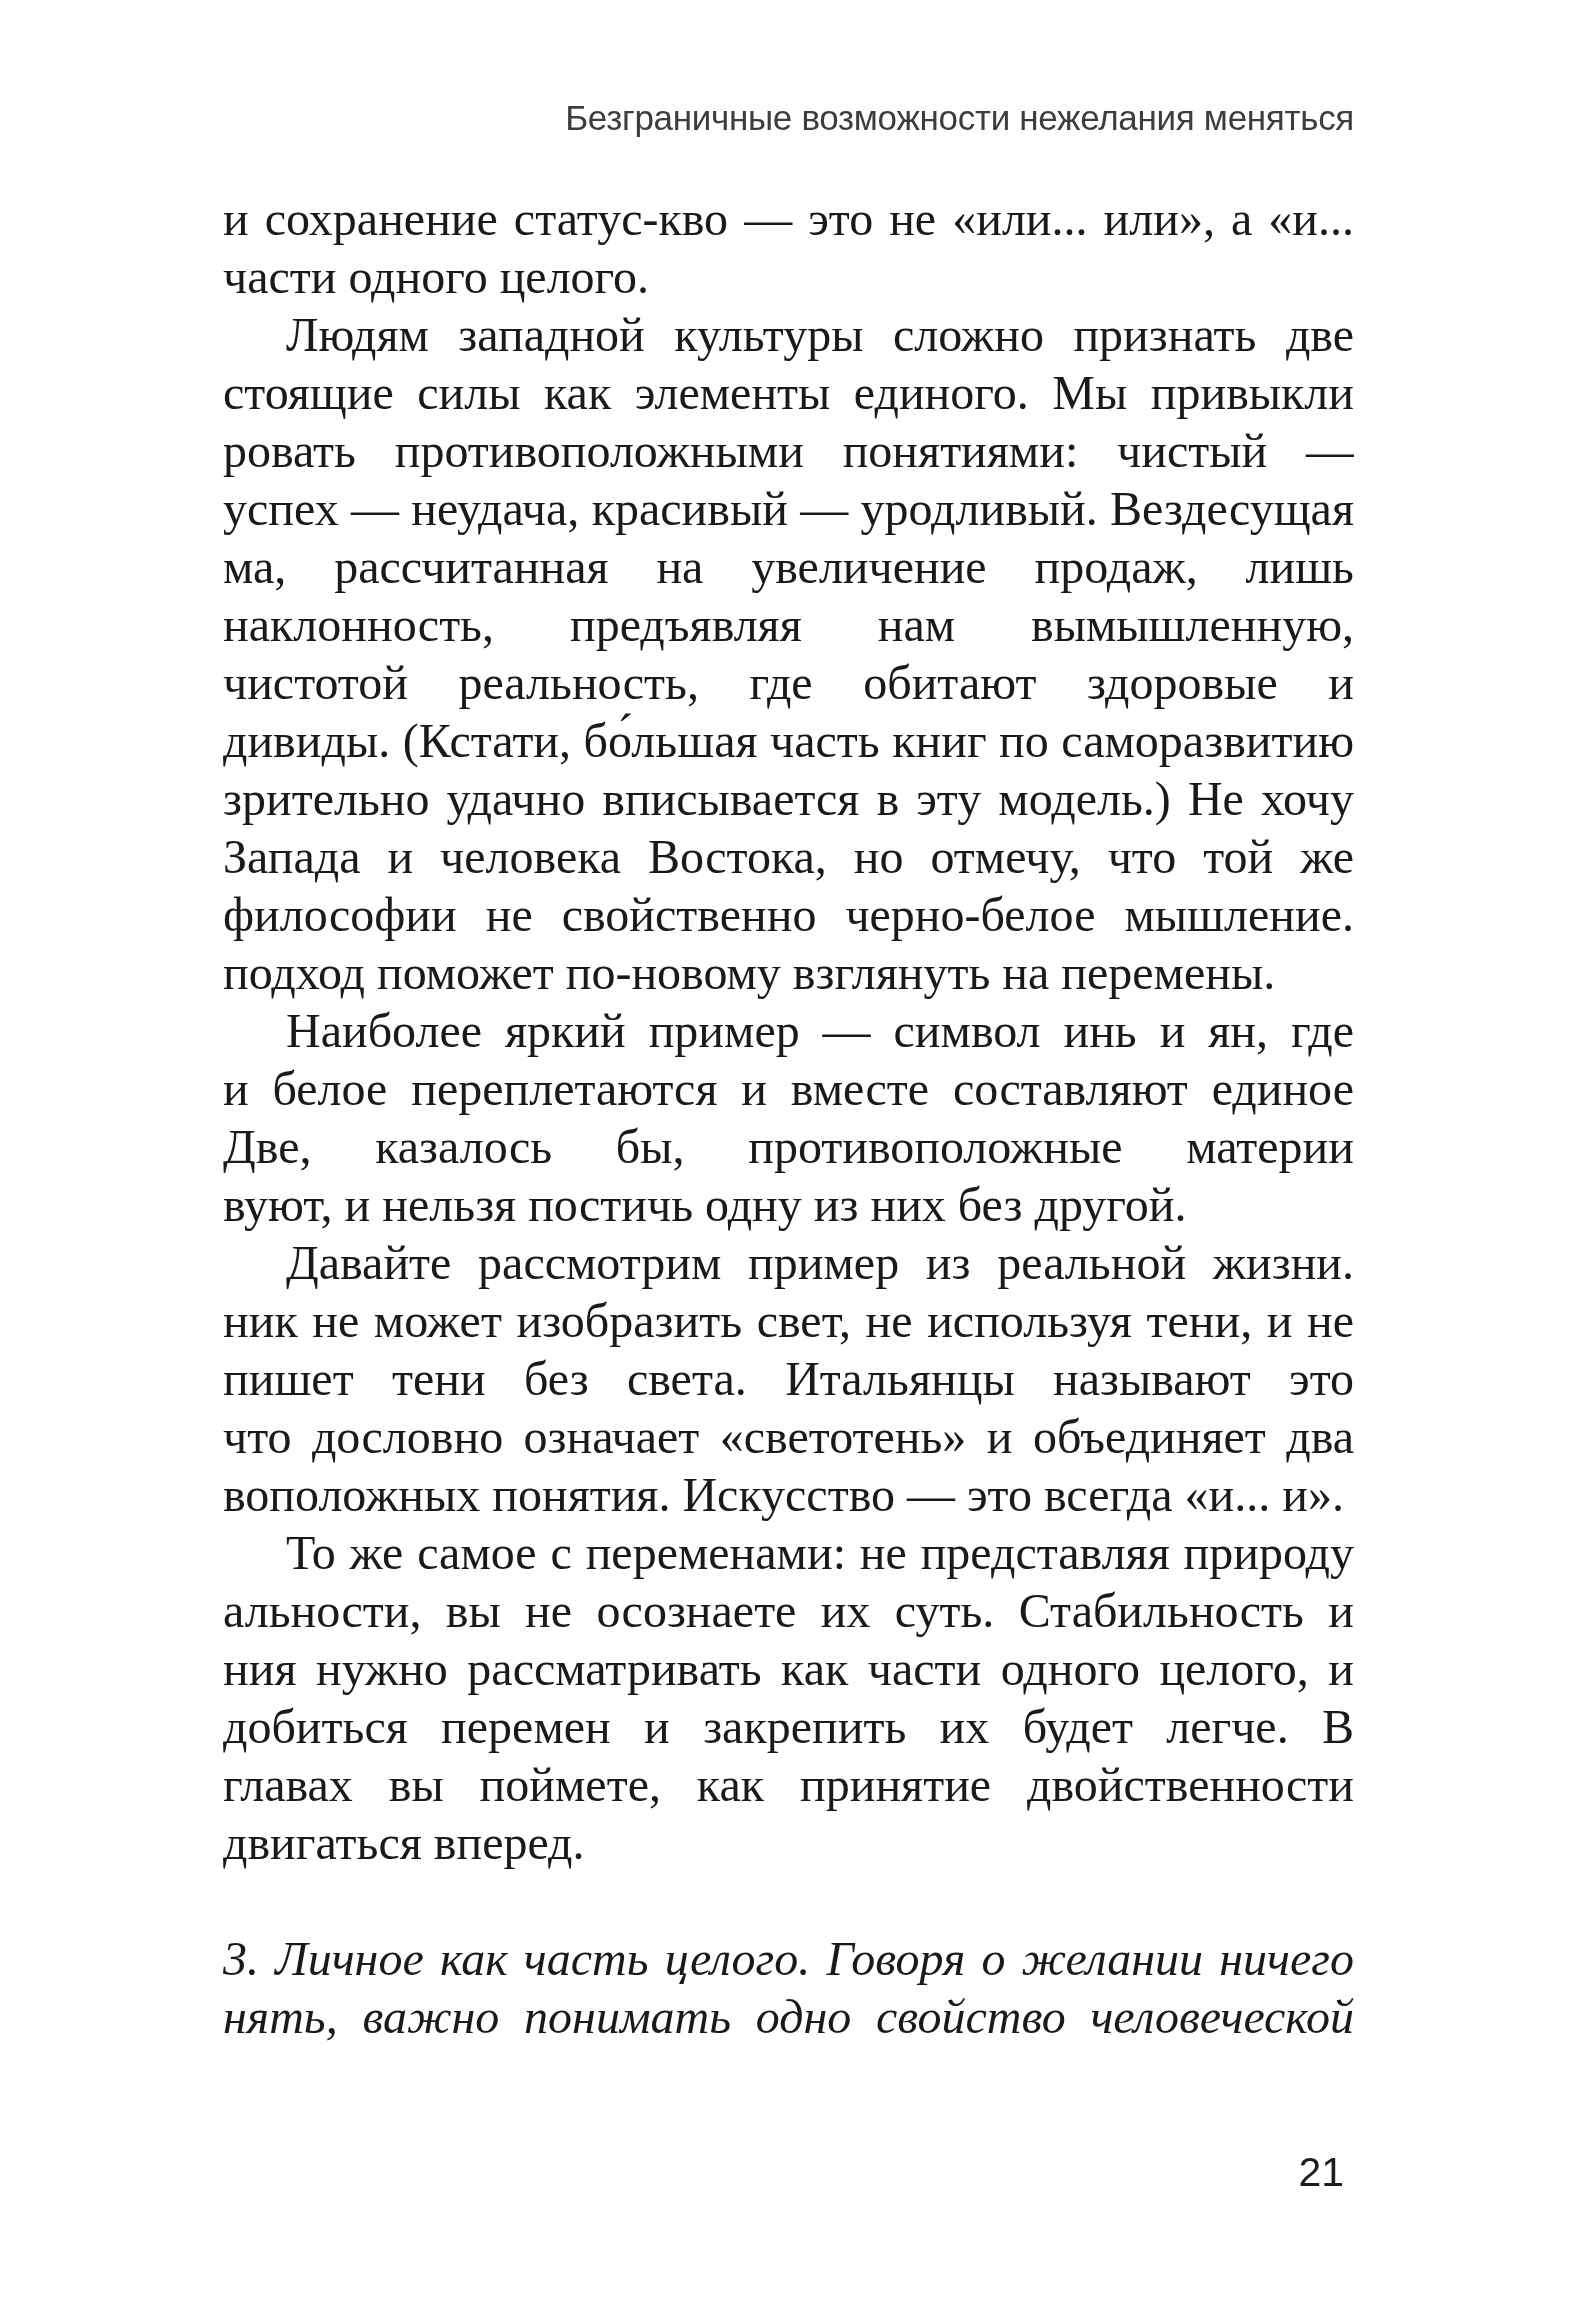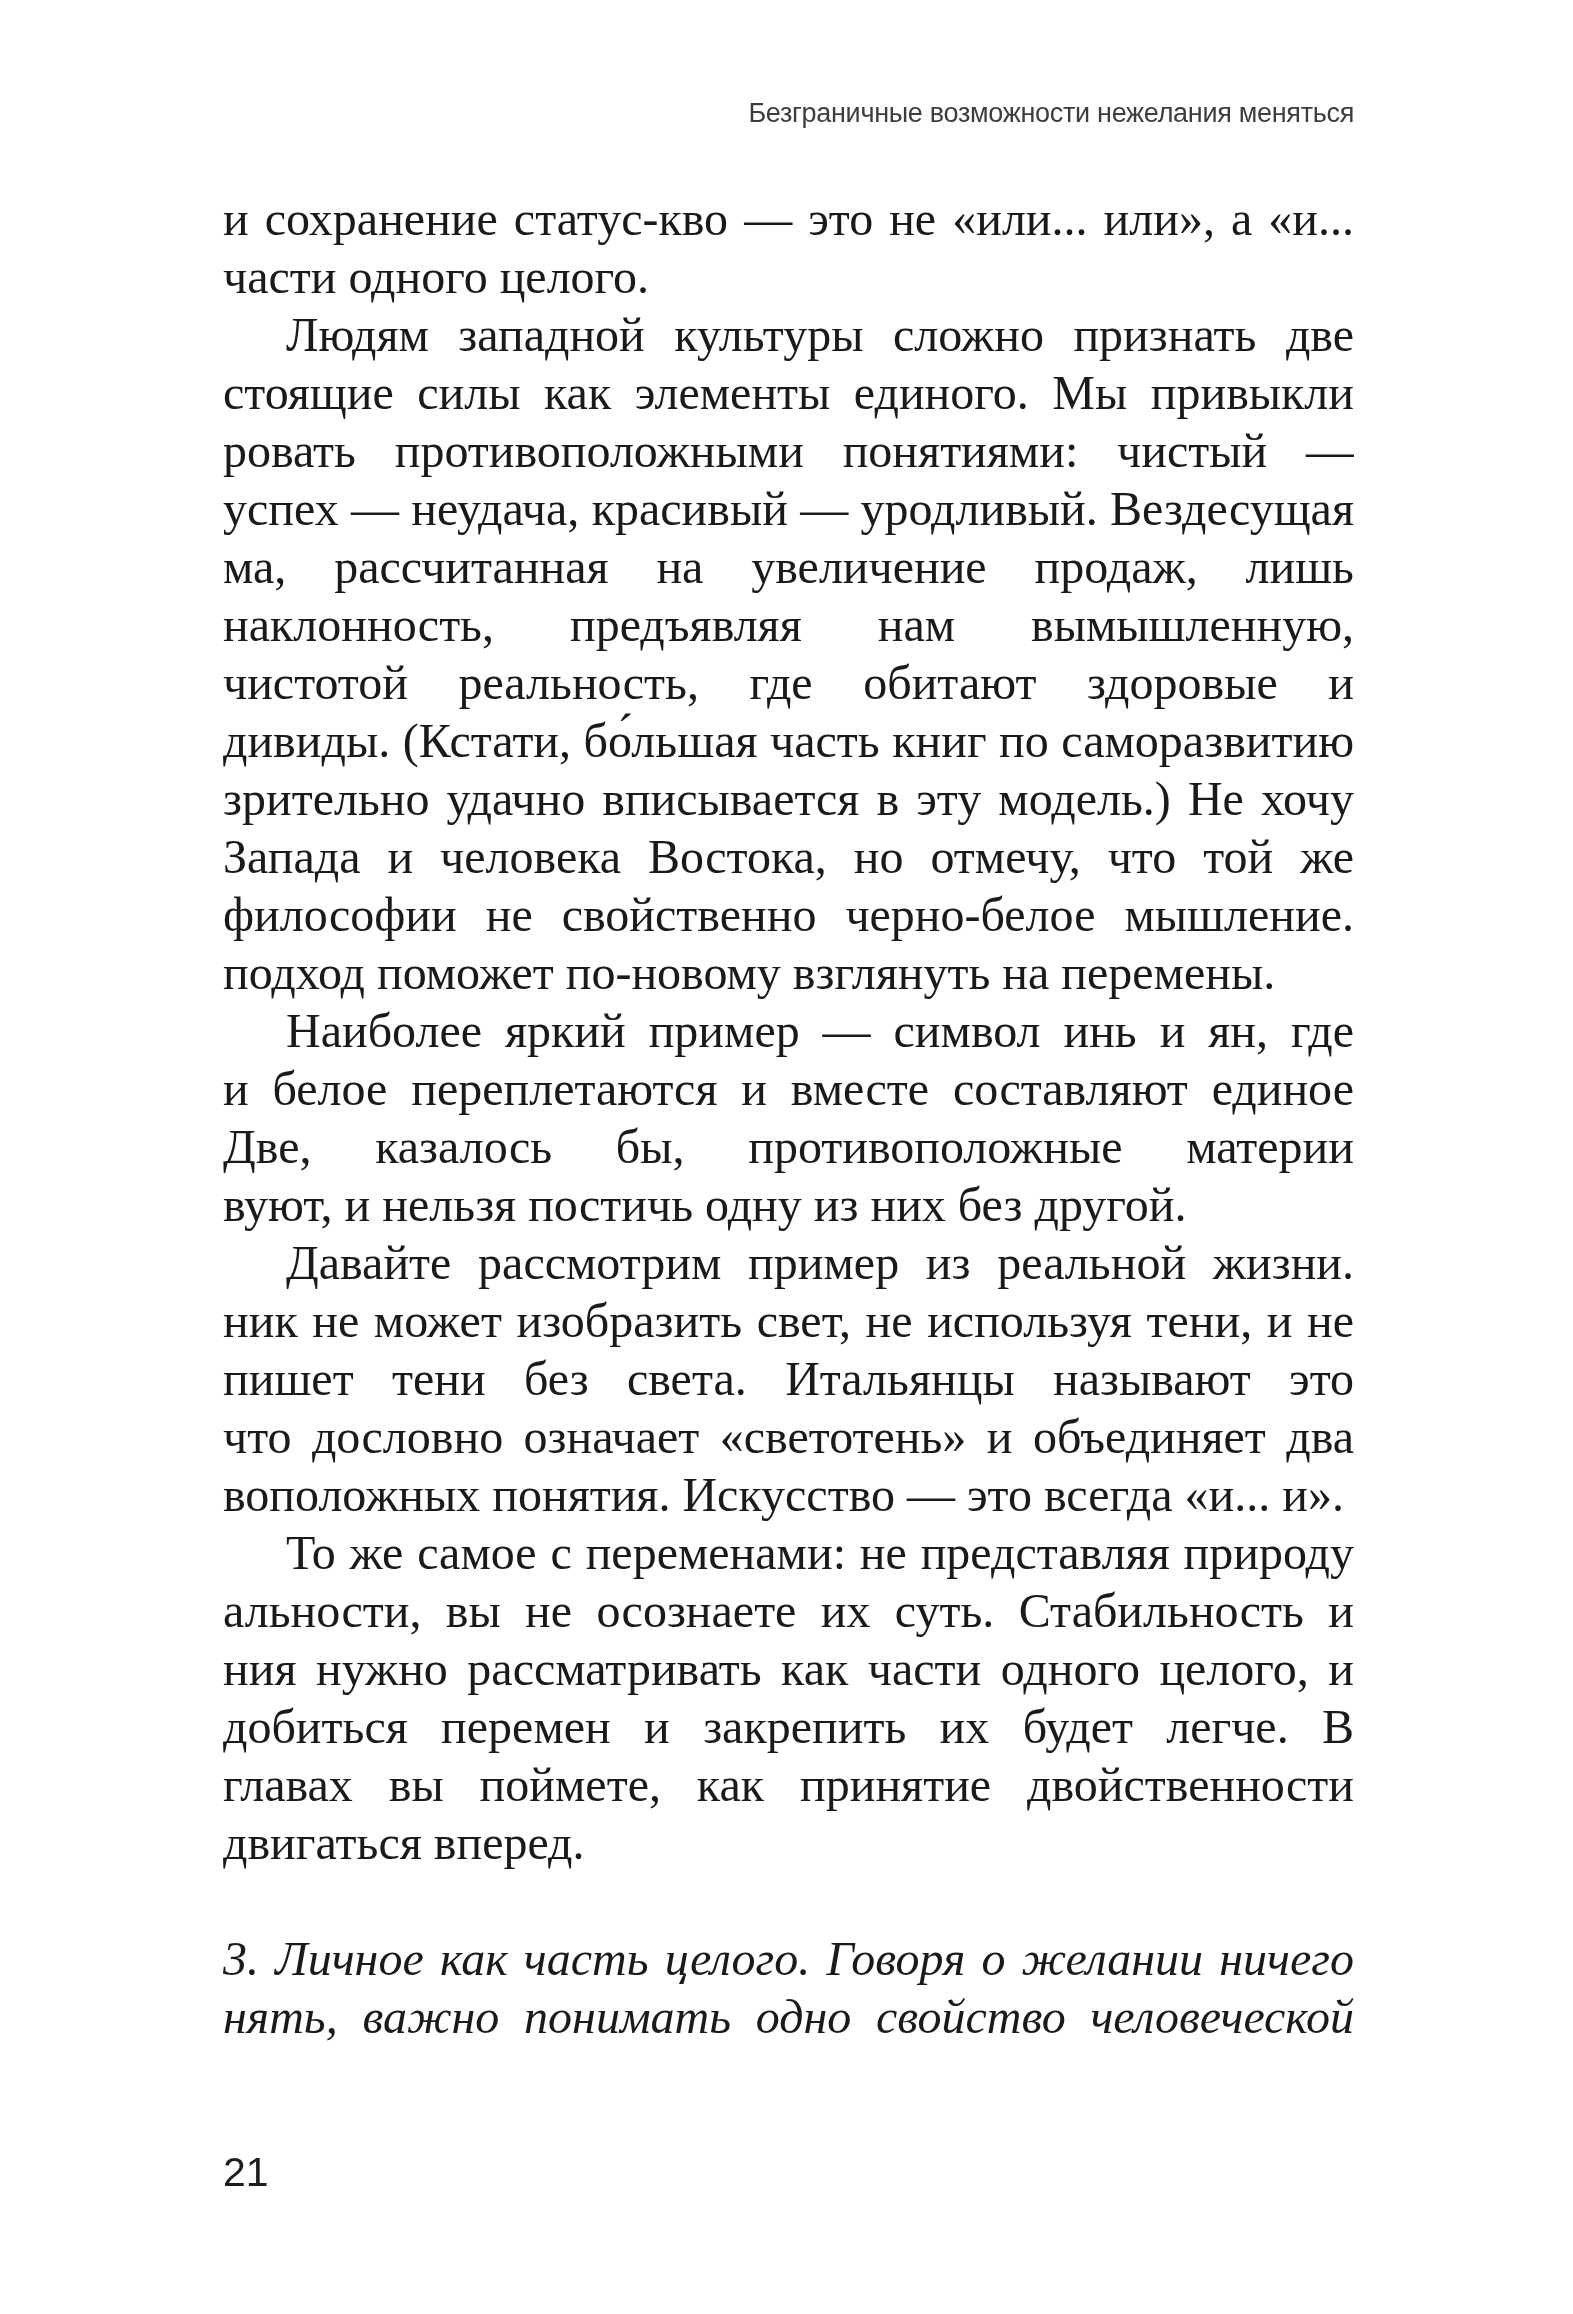--- a/index.html
+++ b/index.html
@@ -16,21 +16,21 @@
     font-family: "Liberation Serif", serif;
   }
   .running-head {
     position: absolute;
     top: 98px;
     left: 223px;
     width: 1131px;
     text-align: right;
     font-family: "Liberation Sans", sans-serif;
     font-weight: 300;
-    font-size: 27px;
+    font-size: 35px;
     line-height: 1.15;
     letter-spacing: -0.3px;
     color: #3d3d3d;
     white-space: nowrap;
   }
   .body-text {
     position: absolute;
     top: 190px;
     left: 223px;
     width: 1131px;
@@ -50,20 +50,21 @@
     text-align-last: left;
   }
   .line.indent {
     text-indent: 63px;
   }
   .page-number {
     position: absolute;
     top: 2152px;
     left: 223px;
     width: 1121px;
+    text-align: right;
     font-family: "Liberation Sans", sans-serif;
     font-size: 41px;
     line-height: 1;
     color: #1d1d1b;
   }
 </style>
 </head>
 <body>
 
 <div class="page">

